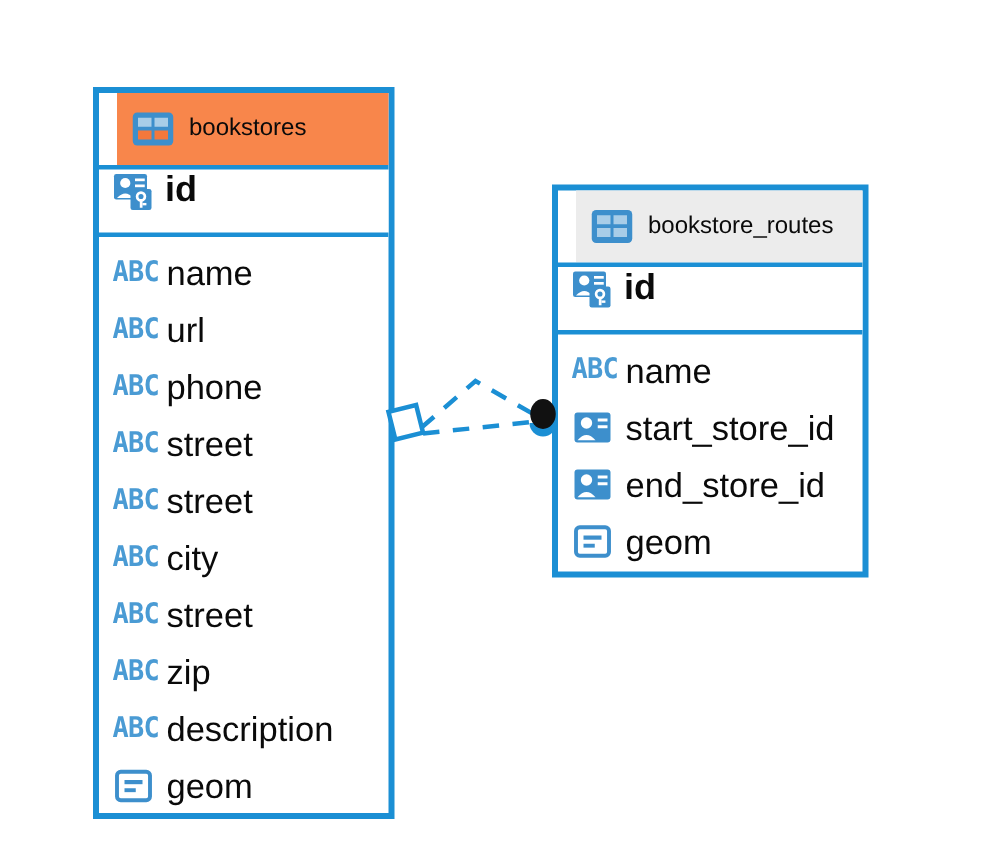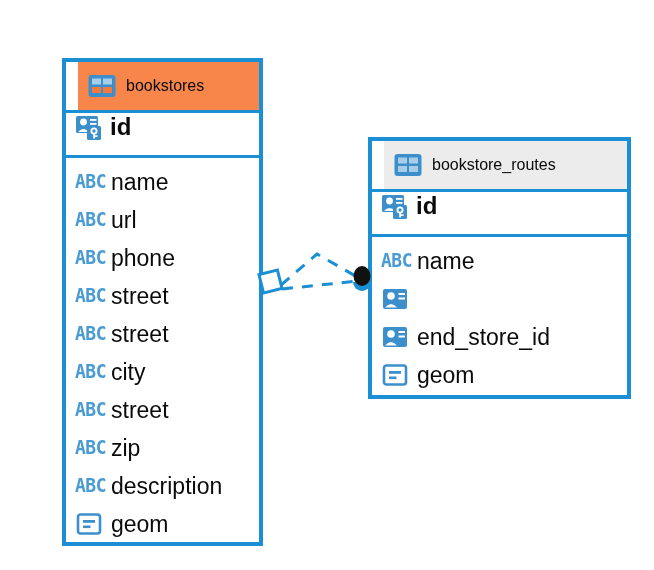--- a/index.html
+++ b/index.html
@@ -28,22 +28,22 @@
     border: 4px solid #1B8FD4;
   }
   #entity-bookstores {
     left: 62px;
     top: 58px;
     width: 201px;
     height: 488px;
   }
   #entity-bookstore-routes {
     left: 368px;
-    top: 137px;
-    width: 263px;
+    top: 123px;
+    width: 211px;
     height: 262px;
   }
 
   .entity-header {
     display: flex;
     align-items: center;
     box-sizing: border-box;
     height: 48px;
     padding-left: 9px;
     font-size: 16px;
@@ -282,20 +282,21 @@
       <div class="field-row">
         <span class="icon sz-28">
           <svg width="28" height="28" viewBox="0 0 28 28">
             <rect x="2" y="4" width="24" height="20" rx="2" fill="#3D8FCC"></rect>
             <circle cx="10" cy="11" r="3.8" fill="#ffffff"></circle>
             <path d="M4 22.5 Q10 15.5 16 22.5 Z" fill="#ffffff"></path>
             <rect x="17.5" y="8" width="6.5" height="2" fill="#ffffff"></rect>
             <rect x="17.5" y="12.5" width="6.5" height="2" fill="#ffffff"></rect>
           </svg>
         </span>
+        <span class="field-label">start_store_id</span>
       </div>
 
       <div class="field-row">
         <span class="icon sz-28">
           <svg width="28" height="28" viewBox="0 0 28 28">
             <rect x="2" y="4" width="24" height="20" rx="2" fill="#3D8FCC"></rect>
             <circle cx="10" cy="11" r="3.8" fill="#ffffff"></circle>
             <path d="M4 22.5 Q10 15.5 16 22.5 Z" fill="#ffffff"></path>
             <rect x="17.5" y="8" width="6.5" height="2" fill="#ffffff"></rect>
             <rect x="17.5" y="12.5" width="6.5" height="2" fill="#ffffff"></rect>

